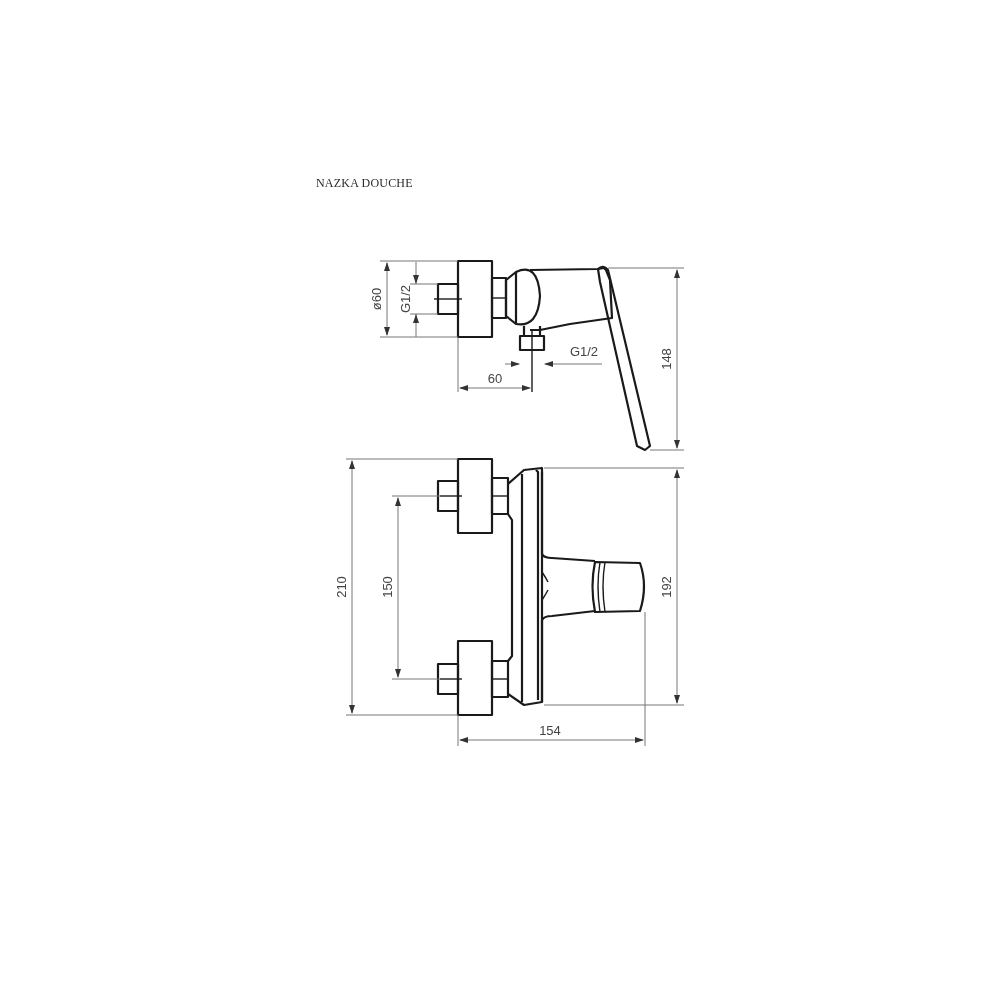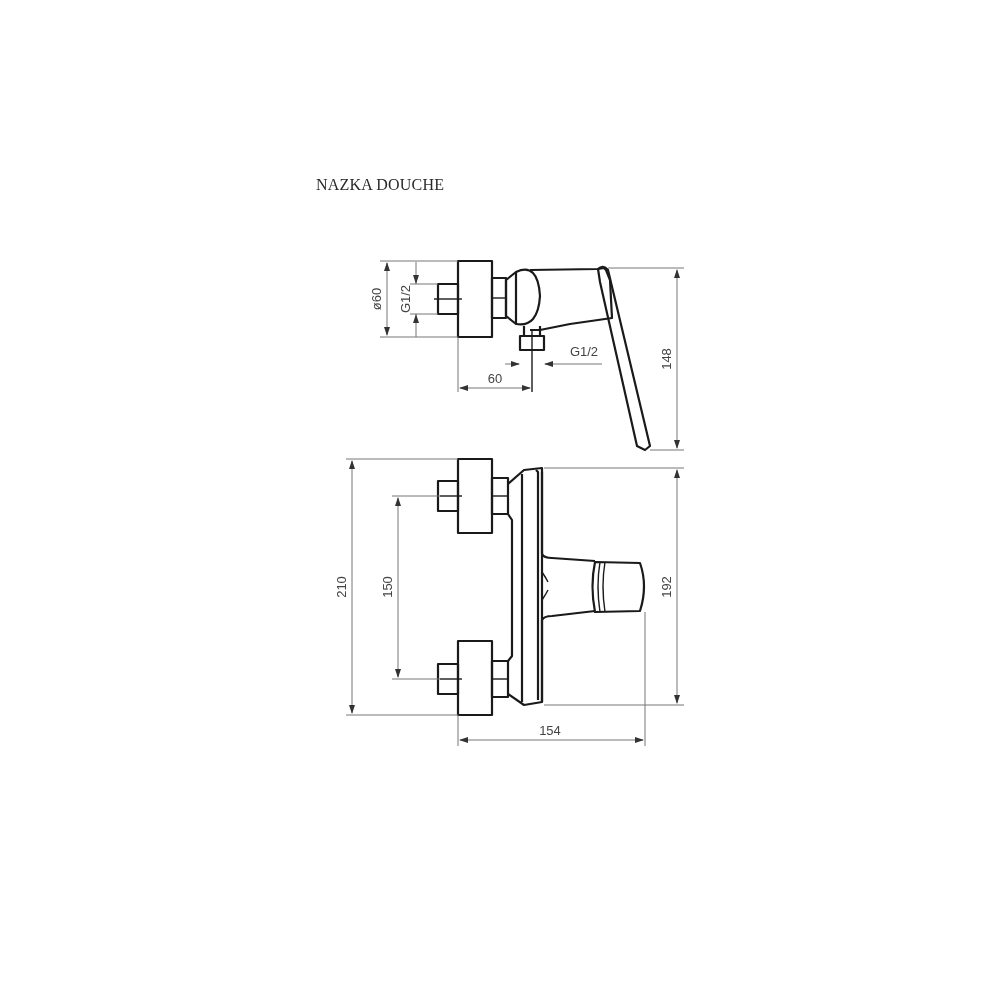--- a/index.html
+++ b/index.html
@@ -1,20 +1,20 @@
 <!DOCTYPE html>
 <html><head>
   <meta charset="utf-8">
   <style>
     html, body { margin: 0; padding: 0; background: #ffffff; }
     body { width: 1000px; height: 1000px; position: relative; overflow: hidden; }
     .title {
       position: absolute; left: 316px; top: 176px;
       font-family: "Liberation Serif", "DejaVu Serif", serif;
-      font-size: 16px; color: #2a2a2a; letter-spacing: 0.2px;
+      font-size: 12px; color: #2a2a2a; letter-spacing: 0.2px;
     }
     svg { position: absolute; left: 0; top: 0; }
     .dim-text {
       font-family: "Liberation Sans", "DejaVu Sans", sans-serif;
       font-size: 13px; fill: #444; font-stretch: condensed;
     }
     .part { fill: none; stroke: #1a1a1a; stroke-width: 2.2; stroke-linejoin: round; }
     .thin { fill: none; stroke: #1a1a1a; stroke-width: 1.4; }
     .dim { fill: none; stroke: #777; stroke-width: 1; }
     .arrow { fill: #333; }

